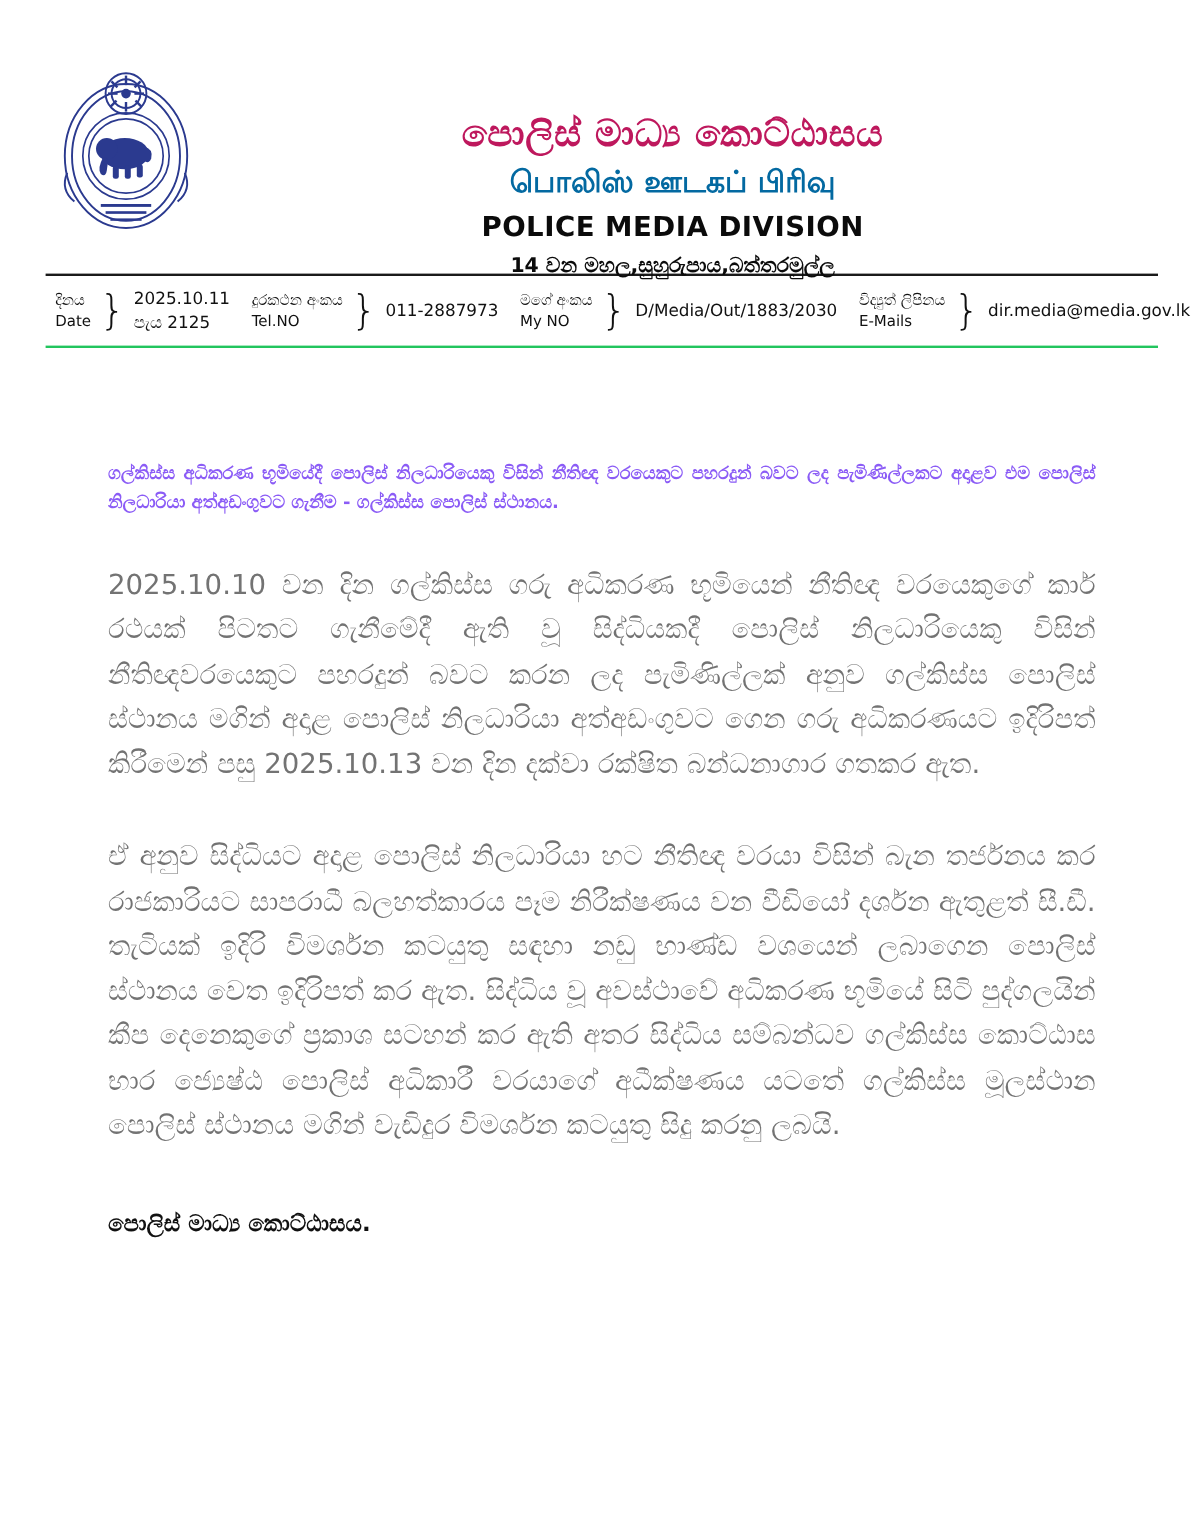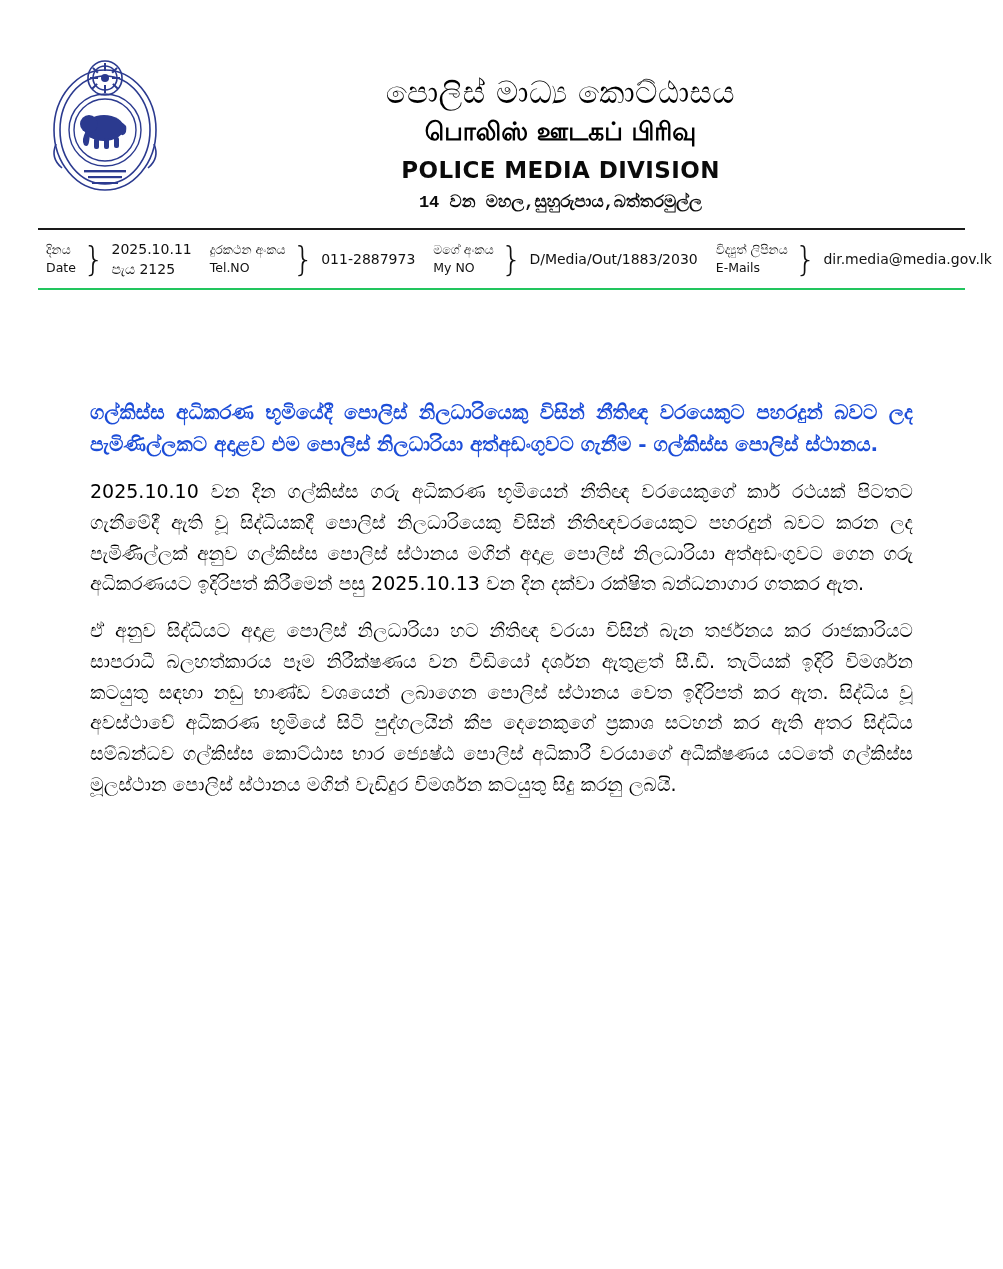--- a/index.html
+++ b/index.html
@@ -41,44 +41,44 @@
   }
   .crest svg { display: block; }
 
   .header-center {
     flex: 1 1 auto;
     text-align: center;
     padding-top: 22px;
   }
   .title-si {
     font-size: 31px;
-    font-weight: normal;
+    font-weight: bold;
     letter-spacing: 0.5px;
     line-height: 1.2;
-    color: #000000;
+    color: #be185d;
+    margin-top: 20px;
   }
   .title-ta {
     font-size: 25px;
     font-weight: bold;
     margin-top: 6px;
-    color: #000000;
+    color: #0369a1;
   }
   .title-en {
     font-size: 23px;
     font-weight: bold;
     margin-top: 8px;
     letter-spacing: 0.4px;
     color: #0b0b0b;
   }
   .address {
     font-size: 17px;
     font-weight: bold;
     margin-top: 9px;
     color: #0b0b0b;
-    font-family: Liberation Mono, monospace;
   }
 
   .pmd-logo {
     flex: 0 0 135px;
     width: 135px;
     height: 135px;
     position: relative;
   }
 
   
@@ -130,34 +130,34 @@
     padding: 56px 52px 0 52px;
   }
   .addressee {
     font-size: 19px;
     font-weight: bold;
     line-height: 1.55;
   }
   .addressee div { margin-bottom: 2px; }
 
   .subject {
-    color: #1d4ed8;
-    font-weight: bold;
-    font-size: 20px;
+    color: #8b5cf6;
+    font-weight: bold;
+    font-size: 15px;
     line-height: 1.6;
     text-align: justify;
-    margin-top: 50px;
+    margin-top: 36px;
   }
 
   .para {
-    font-size: 19px;
+    font-size: 23px;
     line-height: 1.62;
     text-align: justify;
-    margin-top: 16px;
-    color: #000000;
+    margin-top: 40px;
+    color: #737373;
   }
 
   .signoff {
     font-size: 19px;
     font-weight: bold;
     margin-top: 52px;
   }
 </style>
 </head>
 <body>
@@ -273,15 +273,16 @@
   </div>
 
   <div class="body">
 
 
     <div class="subject">ගල්කිස්ස අධිකරණ භූමියේදී පොලිස් නිලධාරියෙකු විසින් නීතිඥ වරයෙකුට පහරදුන් බවට ලද පැමිණිල්ලකට අදාළව එම පොලිස් නිලධාරියා අත්අඩංගුවට ගැනීම - ගල්කිස්ස පොලිස් ස්ථානය.</div>
 
     <div class="para">2025.10.10 වන දින ගල්කිස්ස ගරු අධිකරණ භූමියෙන් නීතිඥ වරයෙකුගේ කාර් රථයක් පිටතට ගැනීමේදී ඇති වූ සිද්ධියකදී පොලිස් නිලධාරියෙකු විසින් නීතිඥවරයෙකුට පහරදුන් බවට කරන ලද පැමිණිල්ලක් අනුව ගල්කිස්ස පොලිස් ස්ථානය මගින් අදාළ පොලිස් නිලධාරියා අත්අඩංගුවට ගෙන ගරු අධිකරණයට ඉදිරිපත් කිරීමෙන් පසු 2025.10.13 වන දින දක්වා රක්ෂිත බන්ධනාගාර ගතකර ඇත.</div>
     <div class="para">ඒ අනුව සිද්ධියට අදාළ පොලිස් නිලධාරියා හට නීතිඥ වරයා විසින් බැන තර්ජනය කර රාජකාරියට සාපරාධී බලහත්කාරය පෑම නිරීක්ෂණය වන වීඩියෝ දර්ශන ඇතුළත් සී.ඩී. තැටියක් ඉදිරි විමර්ශන කටයුතු සඳහා නඩු භාණ්ඩ වශයෙන් ලබාගෙන පොලිස් ස්ථානය වෙත ඉදිරිපත් කර ඇත. සිද්ධිය වූ අවස්ථාවේ අධිකරණ භූමියේ සිටි පුද්ගලයින් කීප දෙනෙකුගේ ප්‍රකාශ සටහන් කර ඇති අතර සිද්ධිය සම්බන්ධව ගල්කිස්ස කොට්ඨාස භාර ජ්‍යෙෂ්ඨ පොලිස් අධිකාරී වරයාගේ අධීක්ෂණය යටතේ ගල්කිස්ස මූලස්ථාන පොලිස් ස්ථානය මගින් වැඩිදුර විමර්ශන කටයුතු සිදු කරනු ලබයි.</div>
 
+    <div class="signoff">පොලිස් මාධ්‍ය කොට්ඨාසය.</div>
 
   </div>
 </div>
 
 </body></html>

